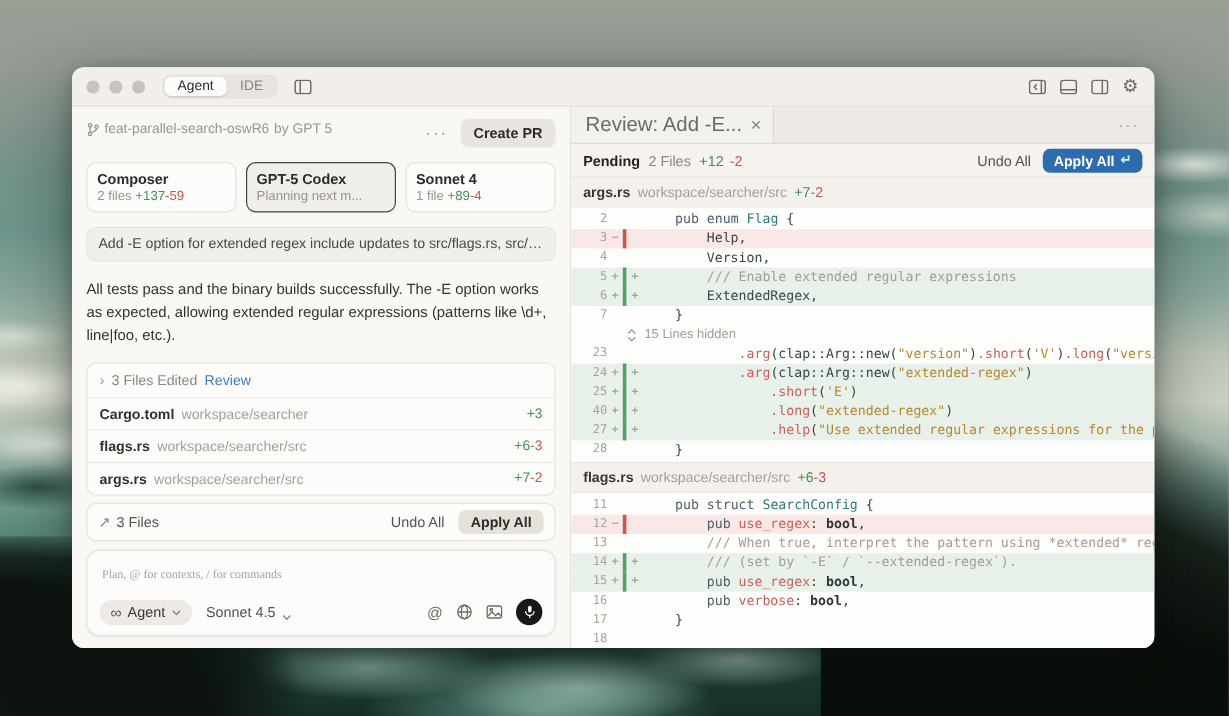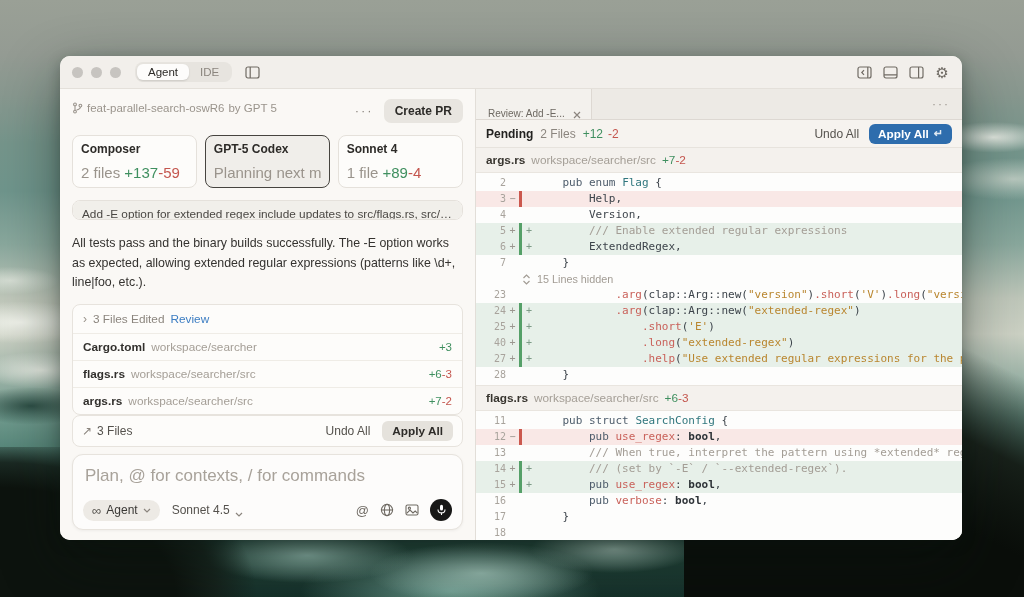--- a/index.html
+++ b/index.html
@@ -56,21 +56,21 @@
   .lp-branch{display:flex;align-items:center;gap:4px;margin-top:3px;font-size:11.5px;color:#9a948c}
   .lp-branch svg{flex:none}
   .more-dots{color:#8b857e;font-size:13px;letter-spacing:2px;margin:4px 10px 0 6px;cursor:default}
   .btn-gray{background:#e8e5e0;border-radius:7px;padding:5px 11px;font-size:12px;
     font-weight:600;color:#2d2b28;cursor:default;white-space:nowrap}
   .cards{display:flex;gap:8px;margin-top:12px}
   .agent-card{flex:1;background:#fdfcfa;border:1px solid #e5e1db;border-radius:8px;
     padding:6px 8px;min-width:0;cursor:default}
   .agent-card.selected{border:1.5px solid #46443f;background:#f0eeea;padding:5.5px 7.5px}
   .agent-name{font-size:12px;font-weight:600;color:#2d2b28;white-space:nowrap;overflow:hidden}
-  .agent-meta{font-size:15px;color:#9a948c;margin-top:8px;white-space:nowrap;overflow:hidden}
+  .agent-meta{font-size:11px;color:#9a948c;margin-top:2px;white-space:nowrap;overflow:hidden}
   .pos{color:#3f8f5f}.neg{color:#c4564e}
   .task-card{margin-top:12px;border:1px solid #e5e1db;border-radius:8px;background:#fdfcfa;overflow:hidden}
   .task-summary{background:#f1efea;padding:6px 9px;font-size:11.8px;color:#4a4743;
     white-space:nowrap;overflow:hidden;text-overflow:ellipsis;border-bottom:1px solid #e9e5df}
   .result{margin-top:14px;font-size:12.4px;line-height:1.55;color:#34322f;padding-right:2px}
   .files-card{margin-top:12px;border:1px solid #e7e3dd;border-radius:8px;background:#fdfcfa}
   .files-head{display:flex;align-items:center;gap:6px;padding:7px 10px;font-size:11.8px;color:#8b857e}
   .files-head .chev{color:#9a948c;font-size:12px}
   .link{color:#3c7dc2;cursor:default}
   .file-row{display:flex;align-items:center;padding:6px 10px;border-top:1px solid #efece6;font-size:11.8px}
@@ -78,40 +78,40 @@
   .file-path{color:#a49e96;flex:1;white-space:nowrap;overflow:hidden;text-overflow:ellipsis}
   .file-stats{white-space:nowrap;font-size:11.5px}
   .lp-spacer{flex:1}
   .apply-bar{border:1px solid #e7e3dd;border-radius:8px;background:#fdfcfa;
     display:flex;align-items:center;padding:5px 9px;font-size:12px;color:#55524d}
   .apply-bar .grow{flex:1}
   .apply-bar .undo{margin-right:12px;cursor:default}
   .btn-apply-gray{background:#e5e2dc;border-radius:6px;padding:3px 10px;font-size:11.8px;font-weight:600;color:#2d2b28;cursor:default}
   .composer{margin-top:7px;border:1px solid #e7e3dd;border-radius:11px;background:#fdfcfb;
     box-shadow:0 1px 3px rgba(0,0,0,.05);padding:10px 10px 8px 10px}
-  .composer input{width:100%;border:0;outline:0;background:transparent;font-size:17px;
-    color:#000000;font-family:Liberation Sans, sans-serif}
+  .composer input{width:100%;border:0;outline:0;background:transparent;font-size:10px;
+    color:#000000;font-family:Liberation Serif, serif}
   .composer input::placeholder{color:#a8a29a}
   .composer-row{display:flex;align-items:center;margin-top:12px}
   .pill{display:inline-flex;align-items:center;gap:5px;background:#edeae5;border-radius:13px;
     padding:3px 9px;font-size:12px;color:#3a3835;cursor:default}
   .inf{font-size:13px;color:#55524d}
   .chev-dn{color:#8b857e;font-size:9px}
   .model-sel{display:inline-flex;align-items:flex-end;gap:5px;margin-left:12px;font-size:12px;color:#55524d;cursor:default}
   .composer-icons{margin-left:auto;display:flex;align-items:center;gap:11px;color:#6f6a63}
   .at-icon{font-size:13px}
   .mic-btn{width:22px;height:22px;border-radius:50%;background:#181817;display:flex;
     align-items:center;justify-content:center;cursor:default}
 
   
   .right{flex:1;display:flex;flex-direction:column;min-width:0;background:#fdfdfc}
   .tabbar{height:30px;flex:none;background:#edeae5;border-bottom:1px solid #ddd8d2;
     display:flex;align-items:center}
-  .tab{height:100%;display:flex;align-items:flex-end;gap:8px;padding:0 10px 0 12px;
-    background:#f3f1ed;border-right:1px solid #ddd8d2;font-size:10px;color:#6e6962;cursor:default}
+  .tab{height:100%;display:flex;align-items:center;gap:8px;padding:0 10px 0 12px;
+    background:#f3f1ed;border-right:1px solid #ddd8d2;font-size:17px;color:#6e6962;cursor:default}
   .tab-close{color:#8b857e;display:flex}
   .tab-more{margin-left:auto;margin-right:12px;color:#9a948c;font-size:12px;letter-spacing:2px}
   .pending-row{height:27px;flex:none;background:#f6f3ef;border-bottom:1px solid #e7e3dd;
     display:flex;align-items:center;padding:0 10px;font-size:12px}
   .pending-lbl{font-weight:700;color:#232220;margin-right:7px}
   .pending-files{color:#8b857e;margin-right:7px}
   .pending-row .grow{flex:1}
   .pending-row .undo{color:#55524d;margin-right:10px;cursor:default}
   .btn-apply-blue{background:#2e6dad;color:#fff;border-radius:6px;padding:3px 9px;
     font-size:11.8px;font-weight:600;display:flex;align-items:center;gap:5px;cursor:default}

